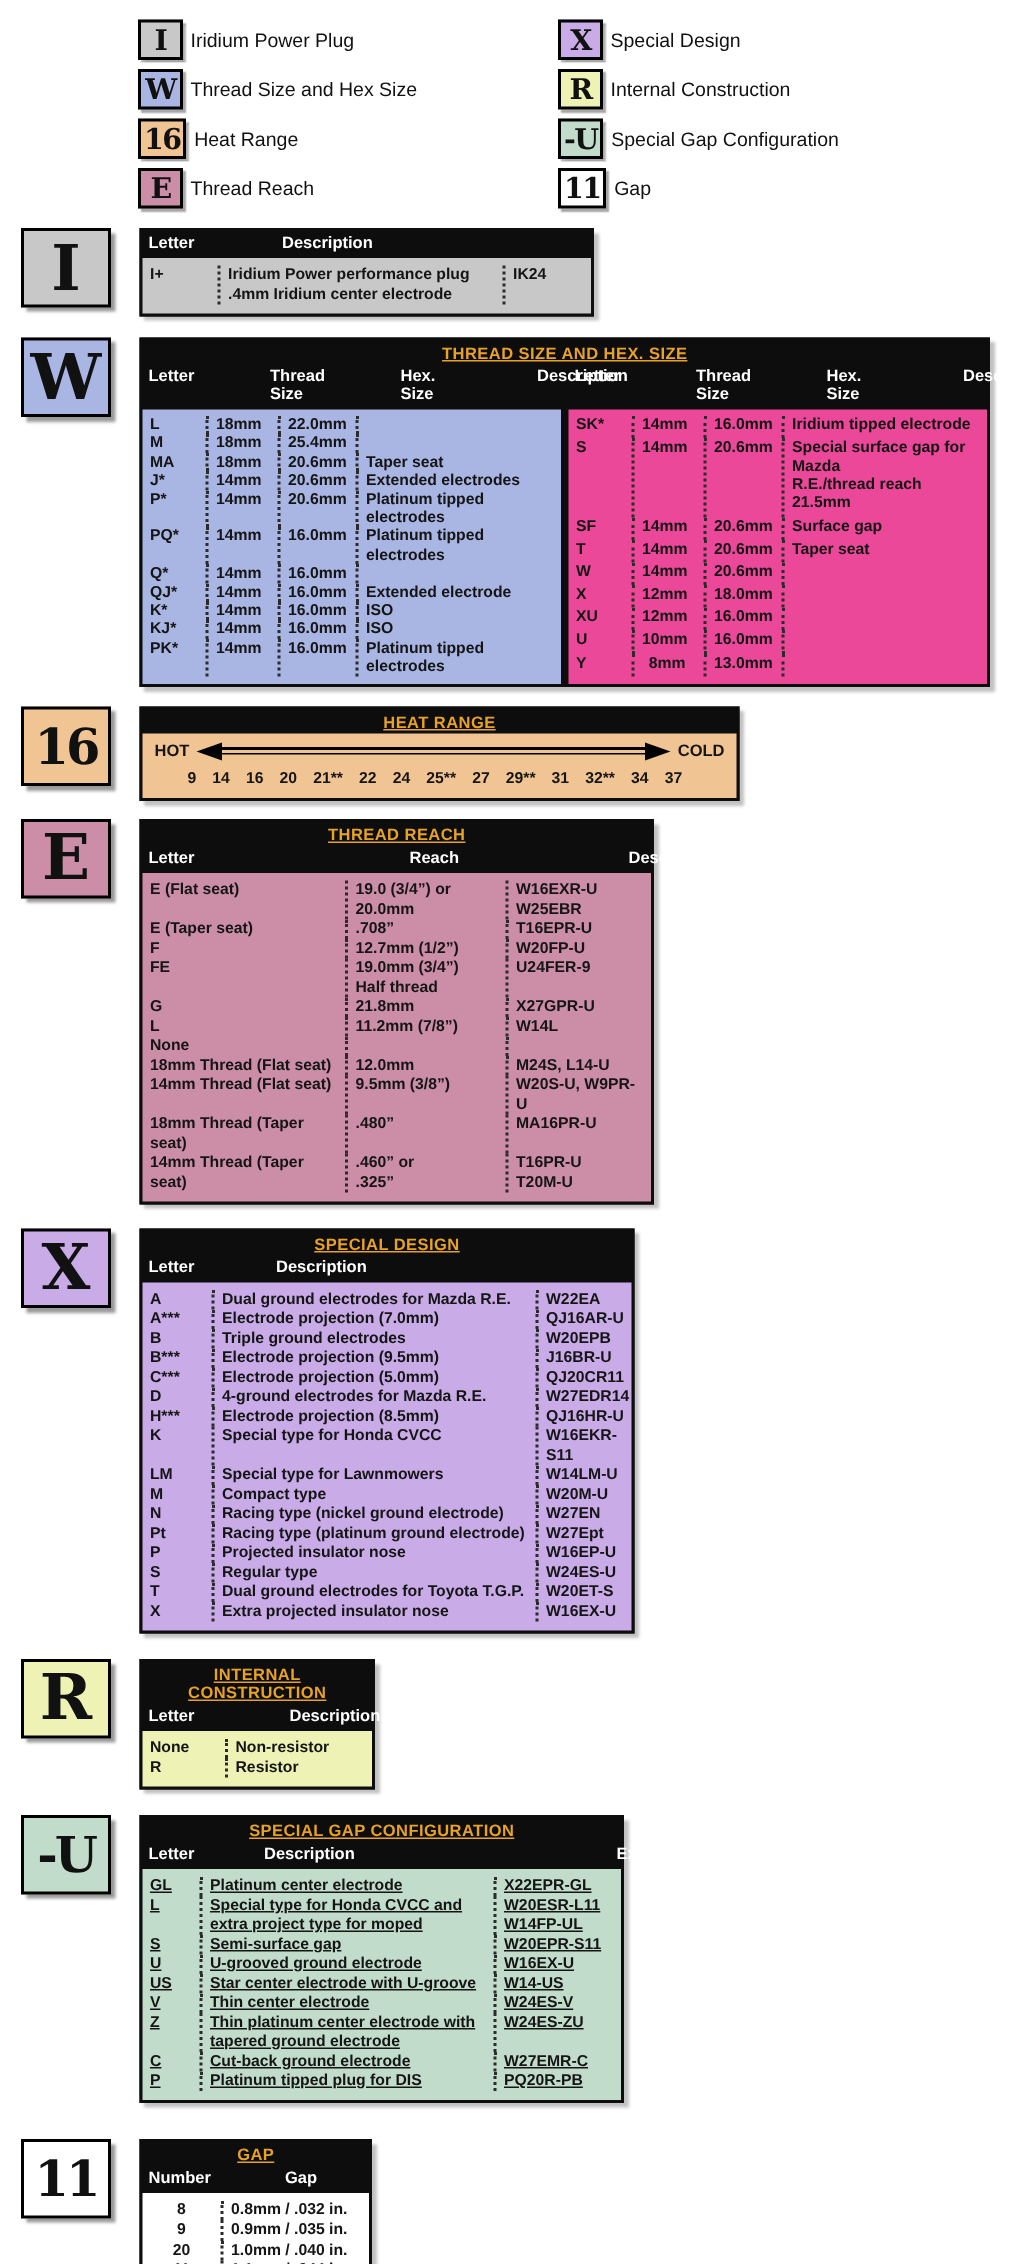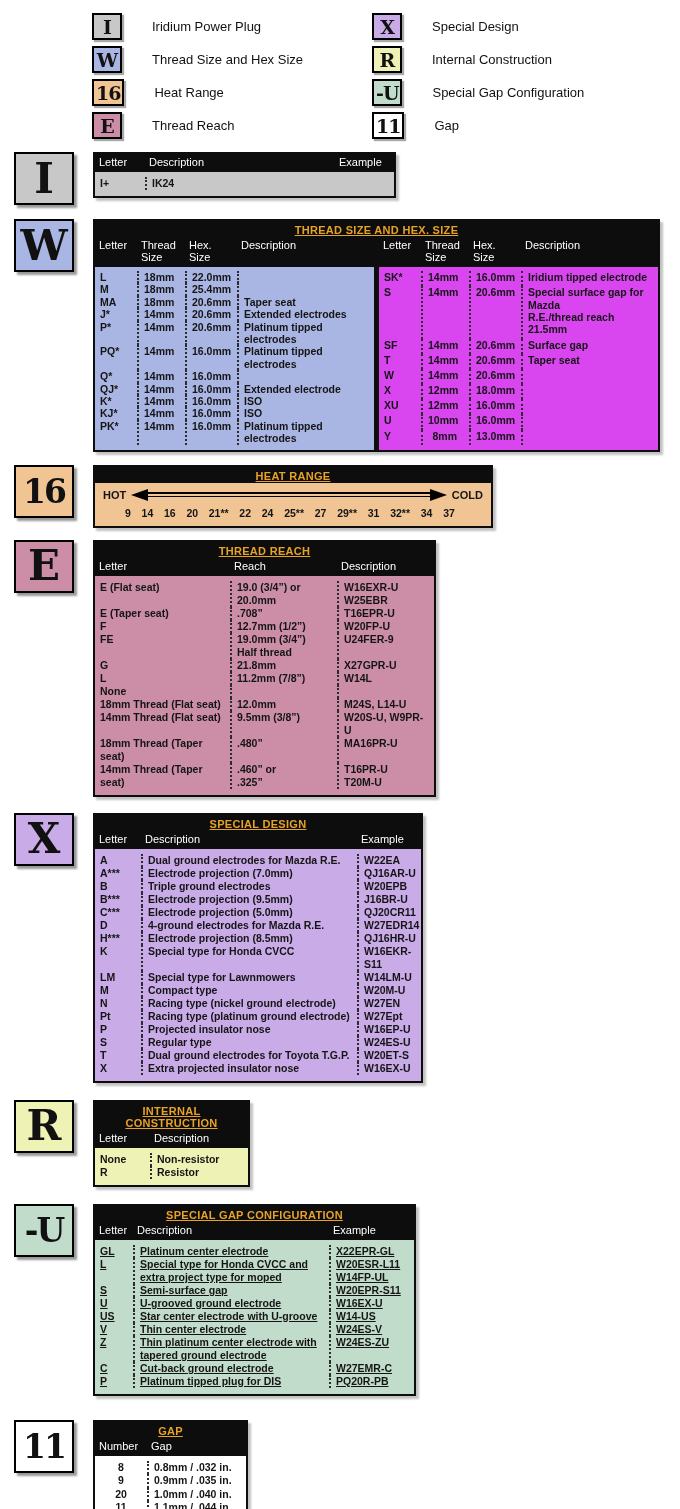--- a/index.html
+++ b/index.html
@@ -24,21 +24,21 @@
   }
   .legend-item { display:flex; align-items:center; }
   .legend-box {
     display:inline-flex; align-items:center; justify-content:center;
     min-width:30px; height:27px; padding:0 2px;
     border:2px solid #000;
     box-shadow:2px 2px 1px #a8a8a8;
     font:bold 19px "DejaVu Serif", serif;
     color:#111; letter-spacing:-1px;
   }
-  .legend-label { margin-left:30px; font-size:13px; color:#111; }
+  .legend-label { margin-left:5px; font-size:13px; color:#111; }
 
   
   .section { display:flex; align-items:flex-start; padding-left:14px; margin-bottom:14px; }
   .bigbox {
     width:60px; height:53px; flex:none;
     border:2px solid #000;
     box-shadow:3px 3px 2px #999;
     display:flex; align-items:center; justify-content:center;
     font:bold 42px/1 "DejaVu Serif", serif;
     color:#111;
@@ -51,21 +51,21 @@
     background:#0d0d0d;
     box-shadow:3px 3px 2px #c2c2c2;
   }
   .panel-title {
     color:#e8a226; text-align:center;
     font-weight:bold; font-size:11px;
     text-decoration:underline;
     padding:3px 0 1px;
     letter-spacing:.3px;
   }
-  .thead { display:grid; color:#fff; font-weight:normal; font-size:11px; line-height:12px; padding:2px 0 4px; }
+  .thead { display:grid; color:#fff; font-weight:bold; font-size:11px; line-height:12px; padding:2px 0 4px;gap:39px; }
   .thead .td { padding:0 4px; white-space:pre-line; }
   .tbody { display:grid; font-weight:bold; font-size:10.5px; }
   .tbody .td { padding:0 5px; white-space:pre-line; }
   .tbody .sep { border-left:2px dotted #2b2b2b; }
 
   
   .i-panel { width:303px; }
   .i-grid { grid-template-columns:50px 190px 1fr; }
   .i-body { background:#c8c8c8; line-height:13px; padding:5px 0 6px; }
 
@@ -165,20 +165,22 @@
 <div class="section">
   <div class="bigbox" style="background-color: rgb(200, 200, 200);">I</div>
   <div class="panel i-panel">
     <div class="thead i-grid">
         <div class="td c0">Letter</div>
         <div class="td c1 sep">Description</div>
         <div class="td c2 sep">Example</div>
       </div>
     <div class="tbody i-grid i-body" style="background-color: rgb(200, 200, 200);">
         <div class="td c0">I+</div>
+        <div class="td c1 sep">Iridium Power performance plug
+.4mm Iridium center electrode</div>
         <div class="td c2 sep">IK24</div>
       </div>
   </div>
 </div>
 
 <div class="section sp-w">
   <div class="bigbox" style="background-color: rgb(169, 181, 226);">W</div>
   <div class="panel w-panel">
     <div class="panel-title">THREAD SIZE AND HEX. SIZE</div>
     <div class="w-heads">
@@ -239,21 +241,21 @@
           <div class="td c3 sep">ISO</div>
           <div class="td c0">KJ*</div>
           <div class="td c1 sep">14mm</div>
           <div class="td c2 sep">16.0mm</div>
           <div class="td c3 sep">ISO</div>
           <div class="td c0">PK*</div>
           <div class="td c1 sep">14mm</div>
           <div class="td c2 sep">16.0mm</div>
           <div class="td c3 sep">Platinum tipped electrodes</div>
         </div>
-      <div class="tbody w-grid w-body" style="background-color: #d946ef;">
+      <div class="tbody w-grid w-body" style="background-color: #ec4899;">
           <div class="td c0">SK*</div>
           <div class="td c1 sep">14mm</div>
           <div class="td c2 sep">16.0mm</div>
           <div class="td c3 sep">Iridium tipped electrode</div>
           <div class="td c0">S</div>
           <div class="td c1 sep">14mm</div>
           <div class="td c2 sep">20.6mm</div>
           <div class="td c3 sep">Special surface gap for Mazda
 R.E./thread reach 21.5mm</div>
           <div class="td c0">SF</div>

